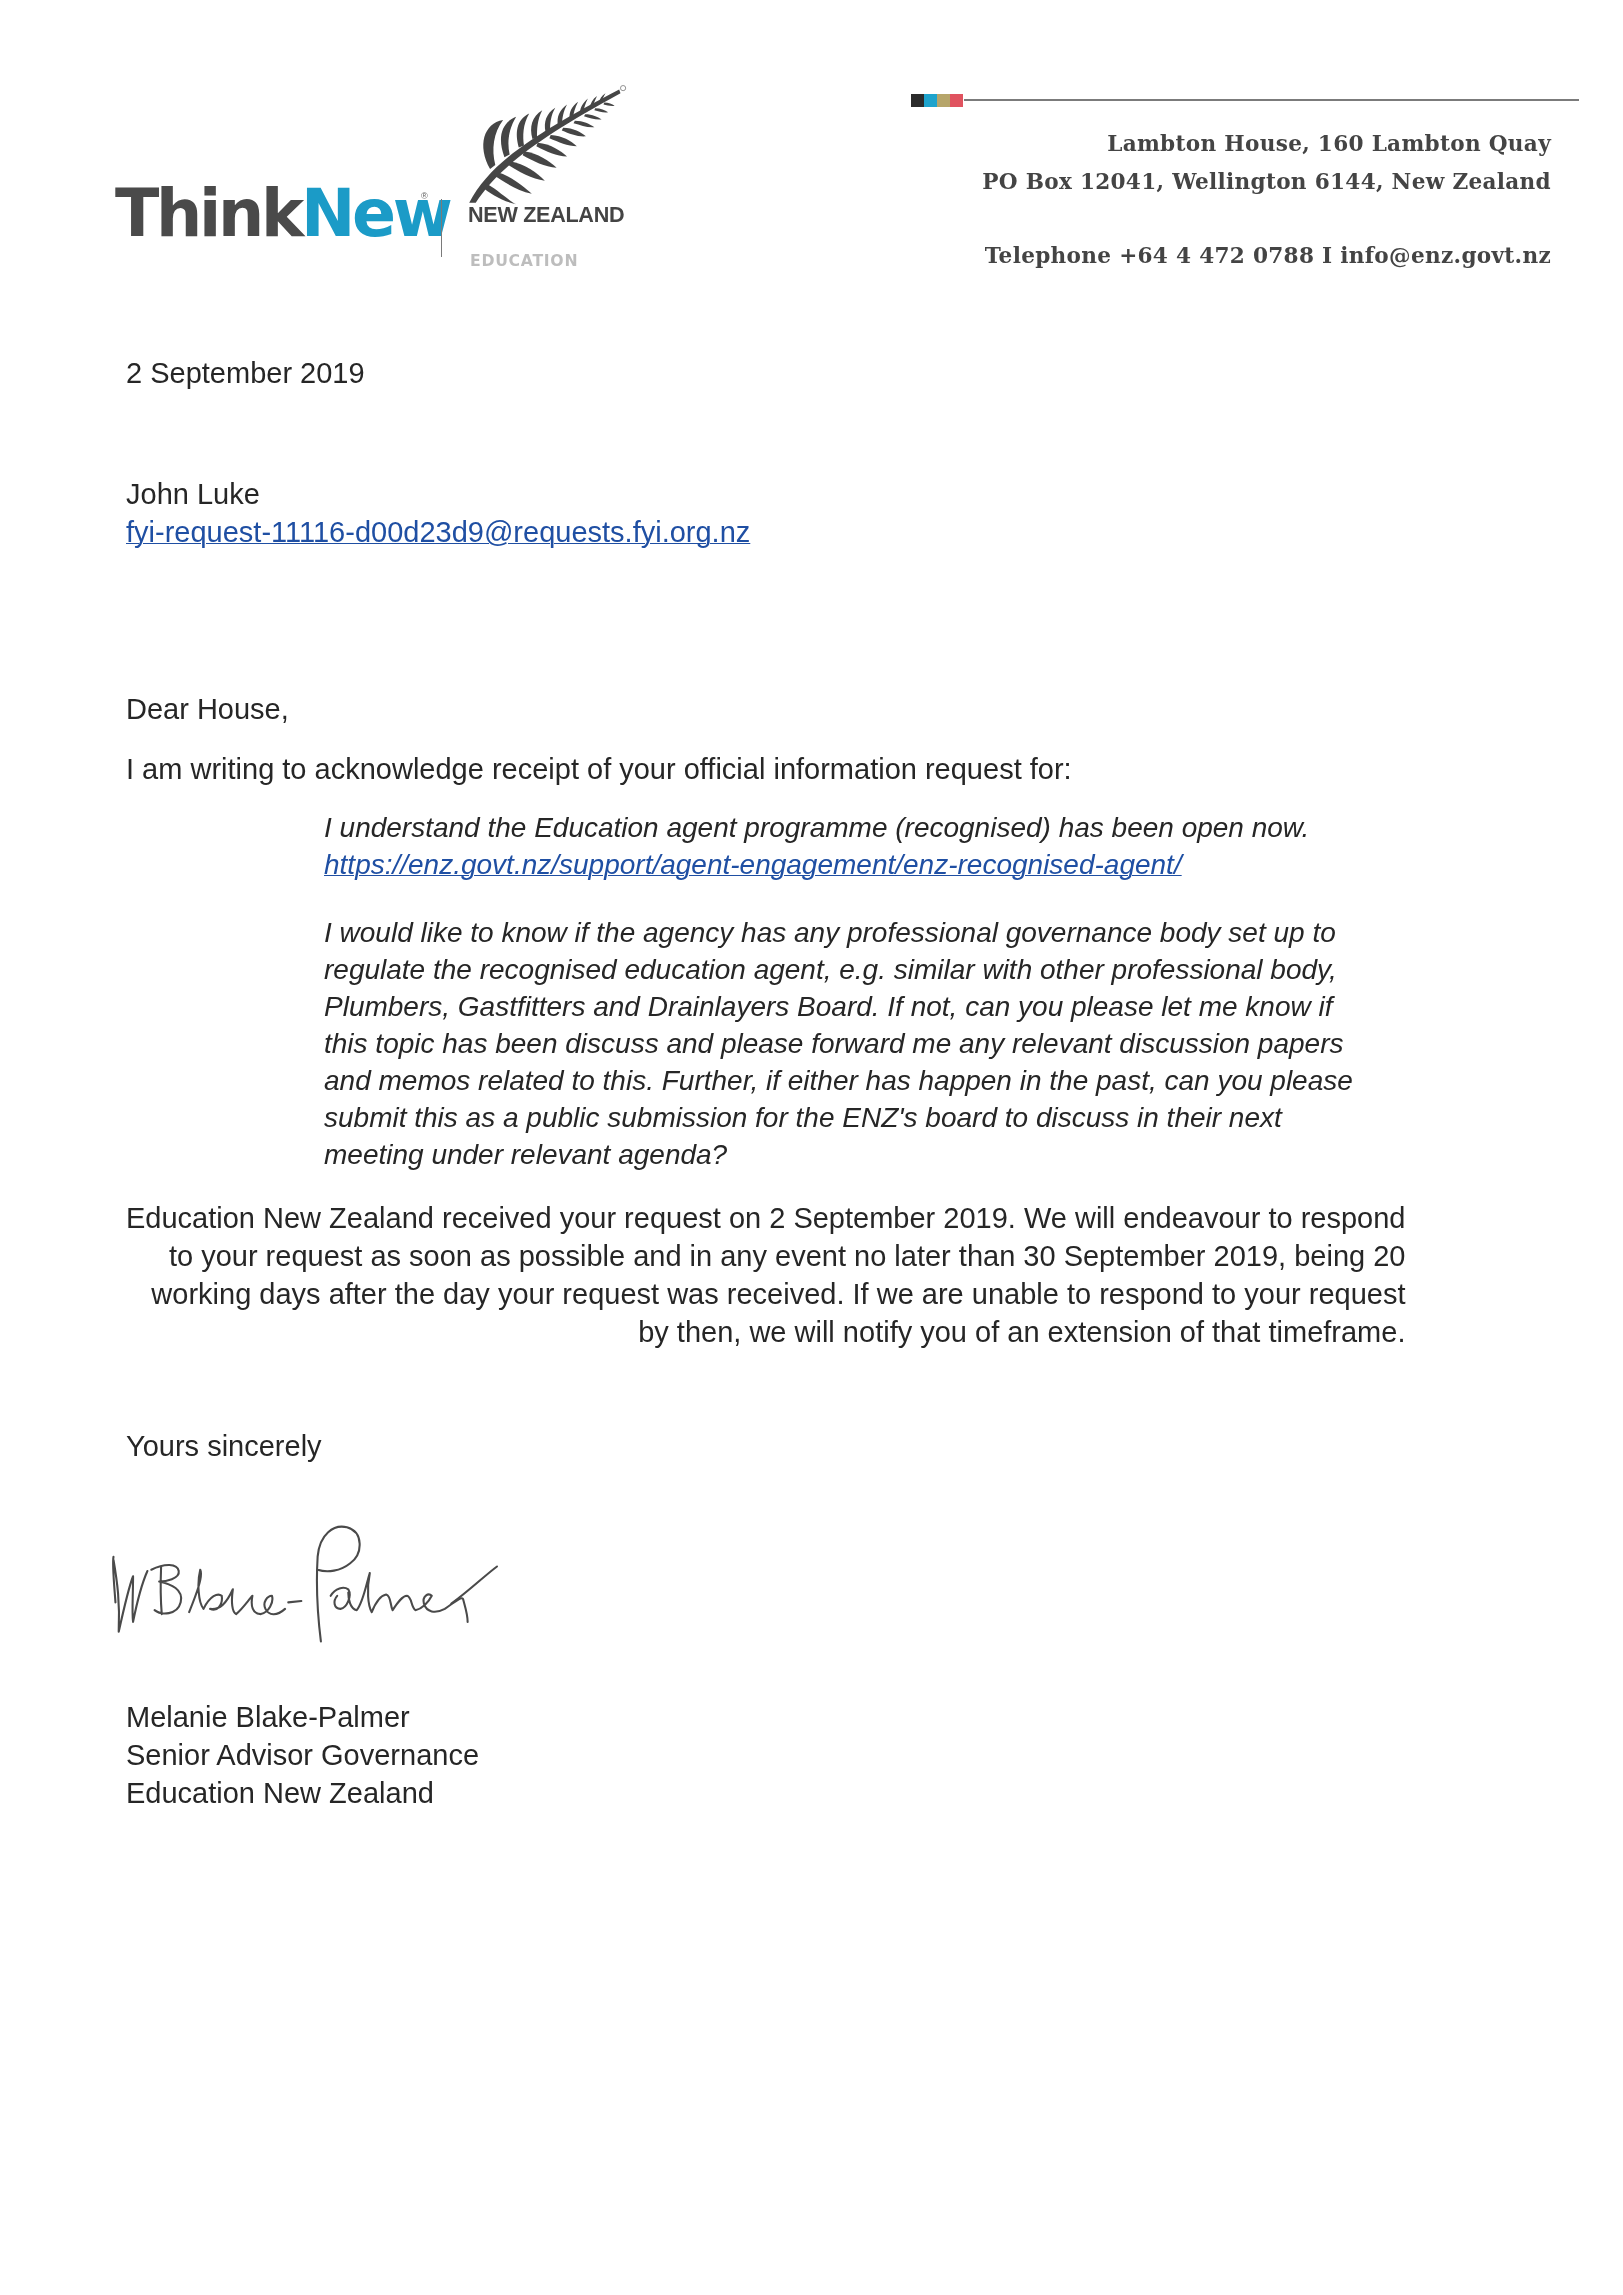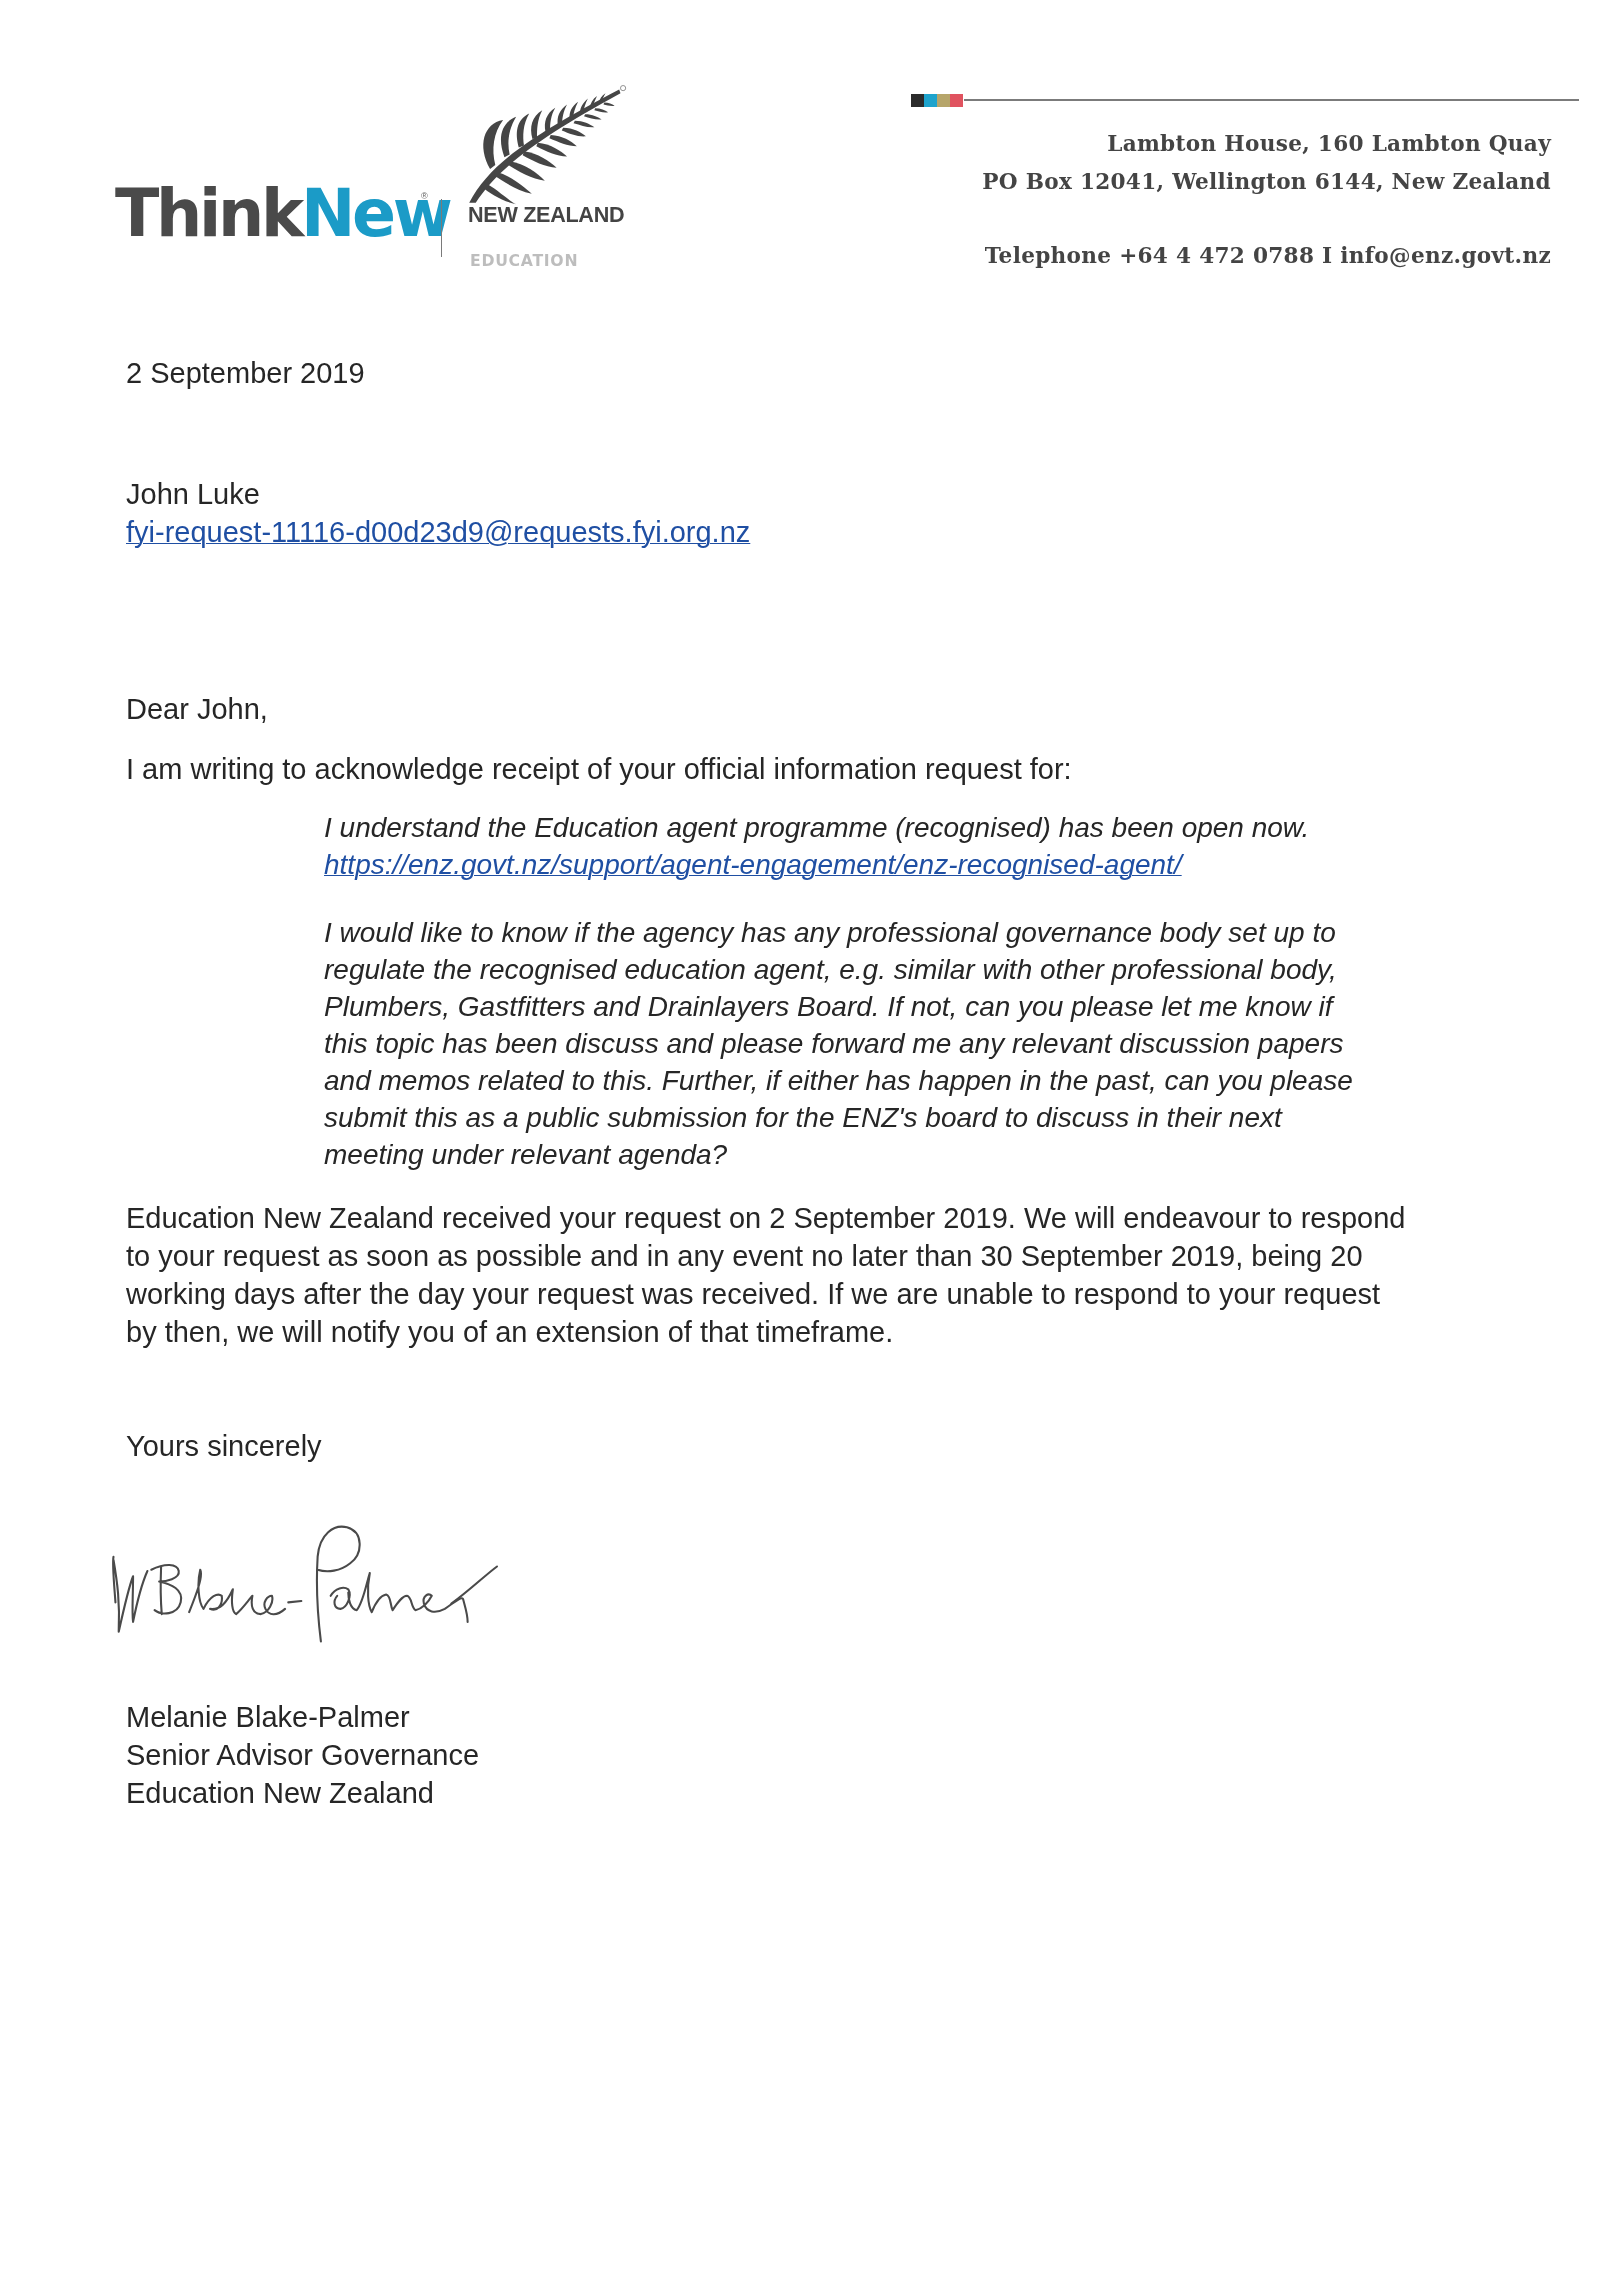--- a/index.html
+++ b/index.html
@@ -30,21 +30,21 @@
   .addr1 { top: 133px; }
   .addr2 { top: 171px; }
   .addr3 { top: 233px; margin-top: 12px; }
 
   
   .txt { left: 126px; font-size: 29px; line-height: 38px; color: #262626; white-space: nowrap; }
   .link { color: #1f4fa3; text-decoration: underline; text-decoration-thickness: 1.3px; }
   .quote { left: 324px; font-style: italic; font-size: 28px; line-height: 37px; color: #262626; }
   .quote div { white-space: nowrap; }
   .para { left: 126px; font-size: 29px; line-height: 38px; color: #262626; }
-  .para div { white-space: nowrap; }
+  .para div { white-space: nowrap; text-align: right; }
   .signature { left: 105px; top: 1498px; width: 497px; height: 150px; }
 </style>
 </head>
 <body>
 
 <div class="abs logo-think"><span>Think</span><span class="new">New</span></div>
 <div class="abs logo-reg">®</div>
 <div class="abs logo-divider"></div>
 
 <svg class="abs fern" viewBox="0 0 250 185">
@@ -91,21 +91,21 @@
 
 <div class="abs addr addr1">Lambton House, 160 Lambton Quay</div>
 <div class="abs addr addr2">PO Box 12041, Wellington 6144, New Zealand</div>
 <div class="abs addr addr3">Telephone +64 4 472 0788 I info@enz.govt.nz</div>
 
 <div class="abs txt" style="top:354px">2 September 2019</div>
 
 <div class="abs txt" style="top:475px">John Luke</div>
 <a class="abs txt link" style="top:513px">fyi-request-11116-d00d23d9@requests.fyi.org.nz</a>
 
-<div class="abs txt" style="top:690px">Dear John,</div>
+<div class="abs txt" style="top:690px">Dear House,</div>
 <div class="abs txt" style="top:750px">I am writing to acknowledge receipt of your official information request for:</div>
 
 <div class="abs quote" style="top:809px">
   <div>I understand the Education agent programme (recognised) has been open now.</div>
   <div><a class="link">https://enz.govt.nz/support/agent-engagement/enz-recognised-agent/</a></div>
 </div>
 
 <div class="abs quote" style="top:914px">
   <div>I would like to know if the agency has any professional governance body set up to</div>
   <div>regulate the recognised education agent, e.g. similar with other professional body,</div>

